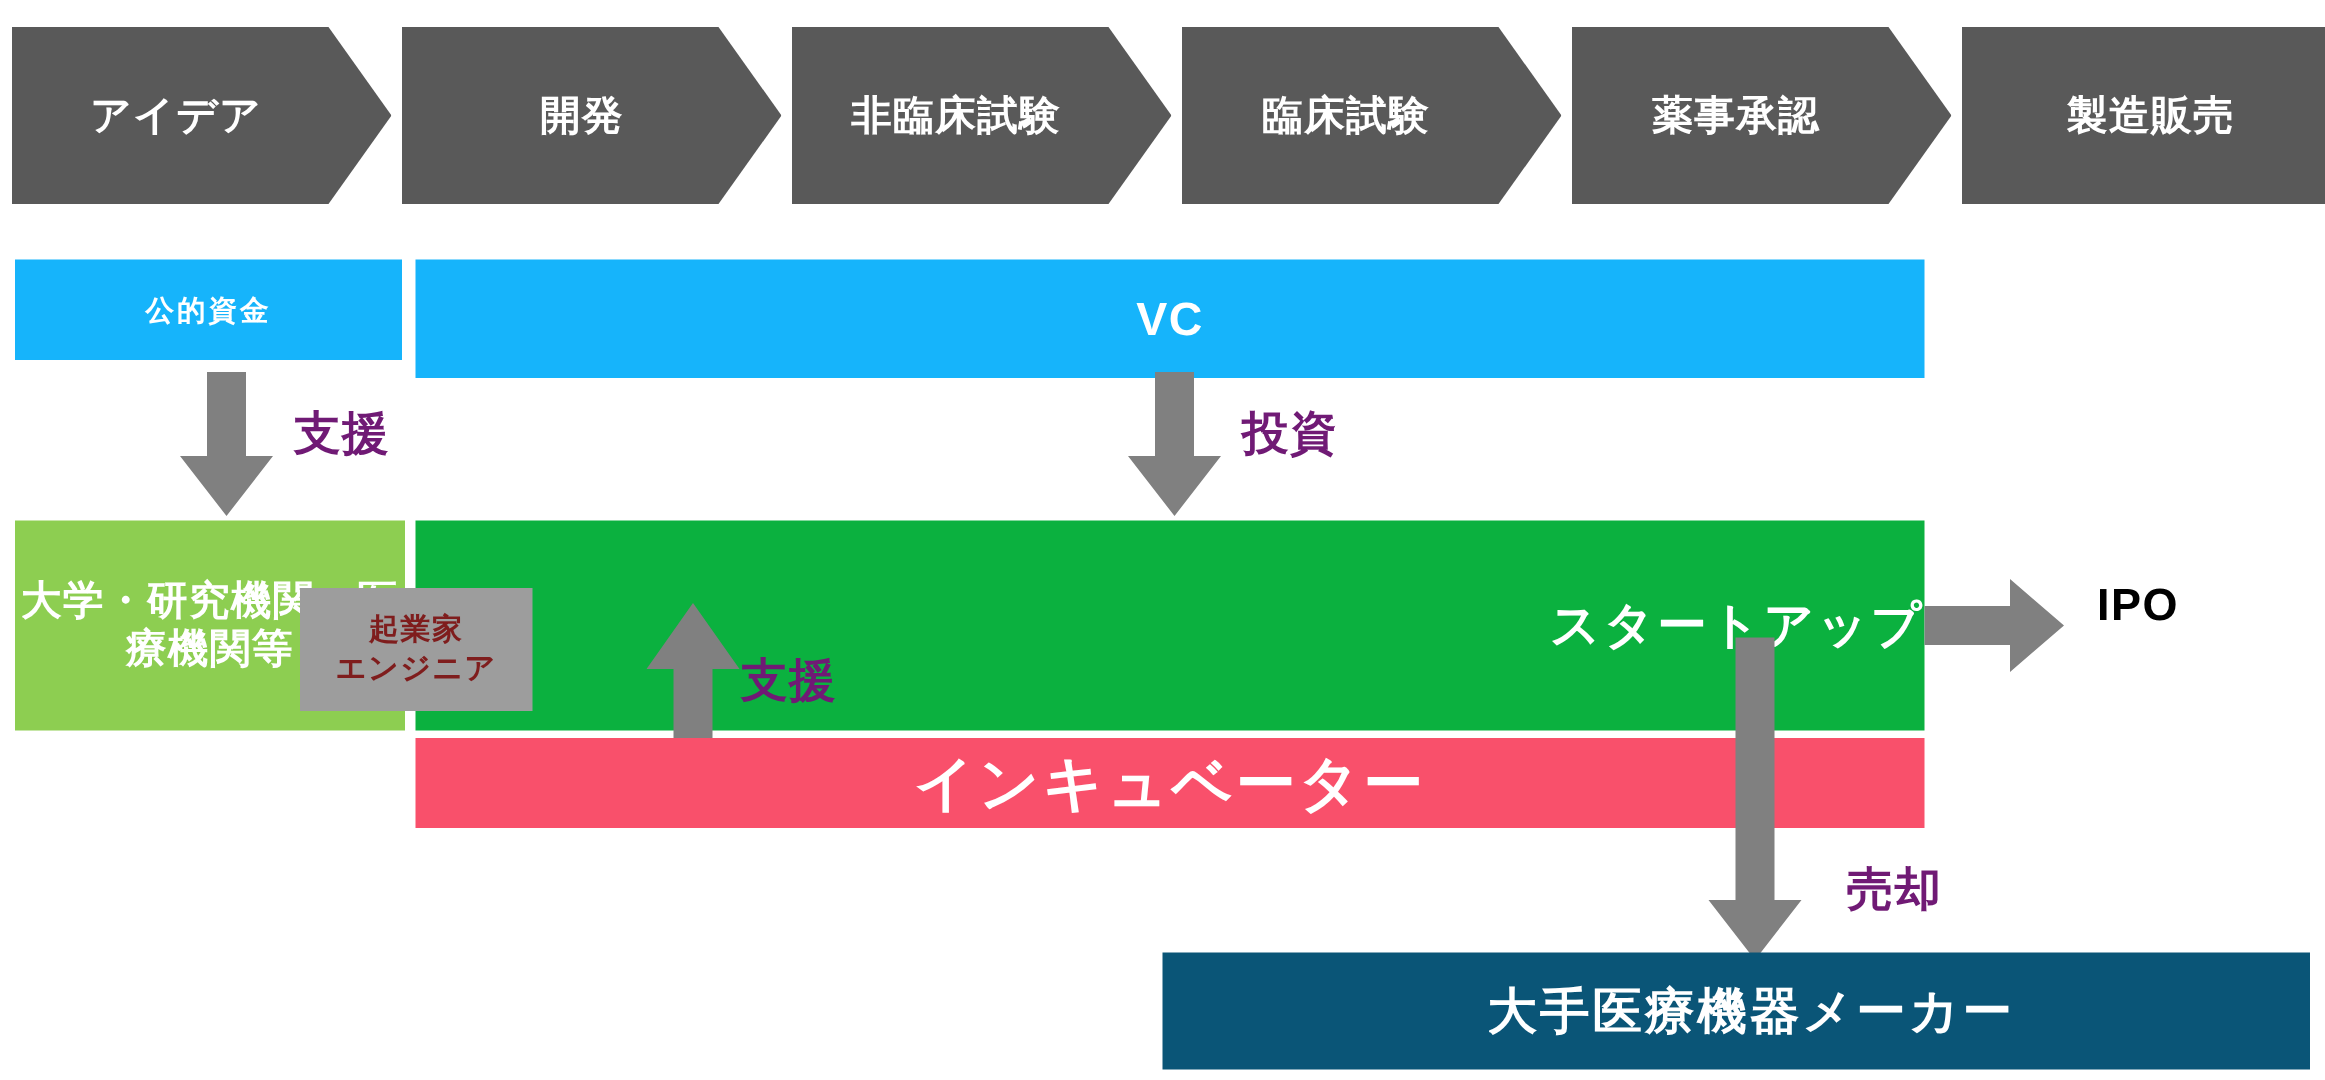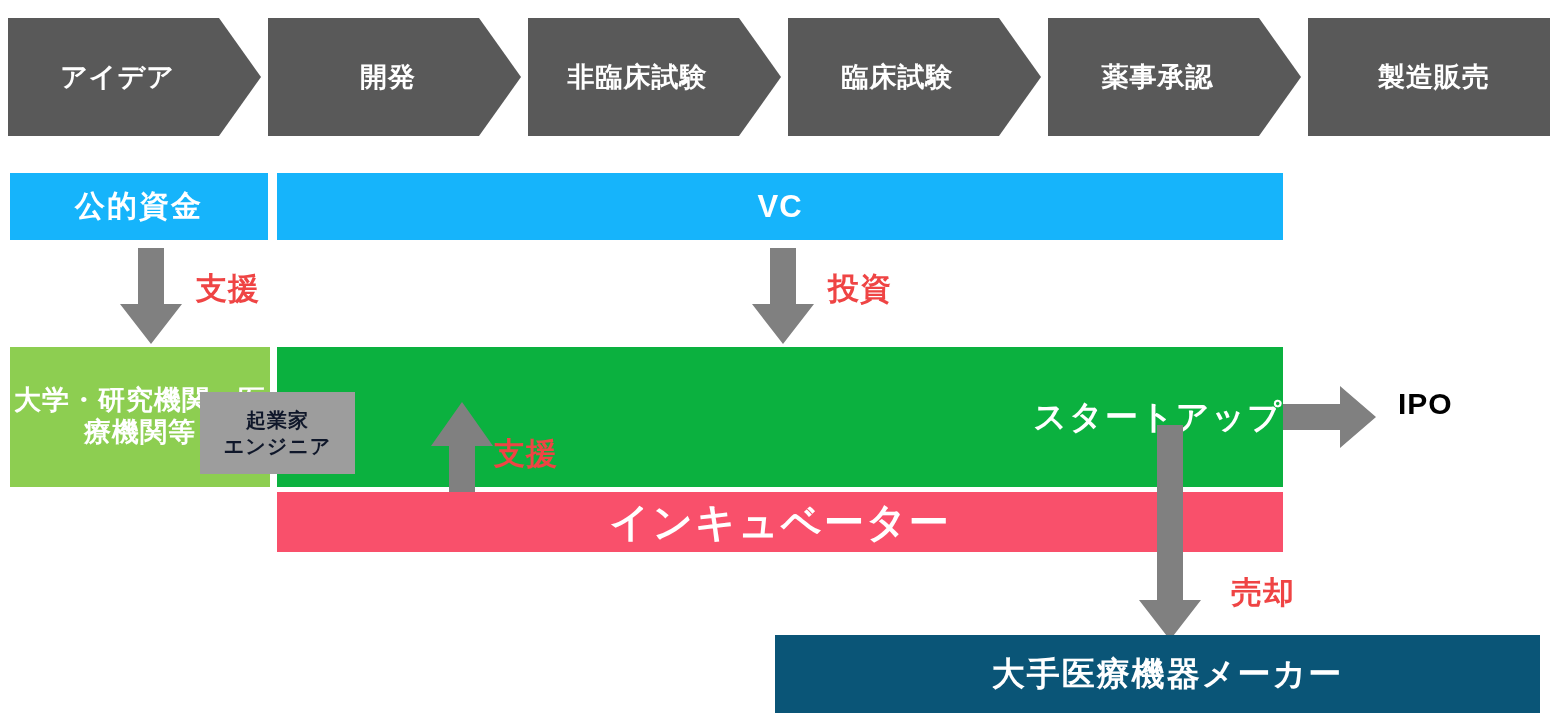--- a/index.html
+++ b/index.html
@@ -39,49 +39,49 @@
   
   .bar {
     position: absolute;
     display: flex;
     align-items: center;
     justify-content: center;
     color: #ffffff;
     font-weight: bold;
     box-sizing: border-box;
   }
-  .bar-public   { background: #16B4FB; font-size: 30px; letter-spacing: 2px; }
+  .bar-public   { background: #16B4FB; font-size: 19px; letter-spacing: 2px; }
   .bar-vc       { background: #16B4FB; font-size: 31px; letter-spacing: 1px; }
   .bar-univ     { background: #8DCE51; font-size: 27px; line-height: 1.18;
                   text-align: center; letter-spacing: 1px; }
   .bar-startup  { background: #0BB13F; font-size: 33px; letter-spacing: 2px; }
   .bar-incub    { background: #F9506B; font-size: 40px; letter-spacing: 2px; }
   .bar-maker    { background: #0A5577; font-size: 33px; letter-spacing: 2px; }
 
   .chip-people {
     position: absolute;
     background: #9D9D9D;
-    color: #0f172a;
+    color: #7f1d1d;
     font-weight: bold;
     font-size: 20px;
     line-height: 1.3;
     text-align: center;
     display: flex;
     flex-direction: column;
     align-items: center;
     justify-content: center;
     letter-spacing: 1px;
     box-sizing: border-box;
   }
   .arrow-svg { position: absolute; display: block; overflow: visible; }
 
   
   .flow-label {
     position: absolute;
-    color: #ef4444;
+    color: #701a75;
     font-weight: bold;
     font-size: 31px;
     letter-spacing: 1px;
     white-space: nowrap;
   }
   .ipo-label {
     position: absolute;
     color: #000000;
     font-weight: bold;
     font-size: 30px;
@@ -111,21 +111,21 @@
         <span>薬事承認</span>
       </div>
     <div class="chevron" style="left:1308px;width:286px;">
         <span>製造販売</span>
       </div>
   </div>
 
   <div class="bar bar-public" style="left:10px;  top:173px; width:258px;  height:67px;">
     <span>公的資金</span>
   </div>
-  <div class="bar bar-vc" style="left:277px; top:173px; width:1006px; height:67px;">
+  <div class="bar bar-vc" style="left:277px; top:173px; width:1006px; height:79px;">
     <span>VC</span>
   </div>
 
   <svg class="arrow-svg" style="left:120px; top:248px; width:62px; height:96px;" viewBox="0 0 62 96">
     <polygon points="18,0 44,0 44,56 62,56 31,96 0,56 18,56" fill="#808080"></polygon>
   </svg>
   <div class="flow-label" style="left:196px; top:268px;">支援</div>
 
   <svg class="arrow-svg" style="left:752px; top:248px; width:62px; height:96px;" viewBox="0 0 62 96">
     <polygon points="18,0 44,0 44,56 62,56 31,96 0,56 18,56" fill="#808080"></polygon>

